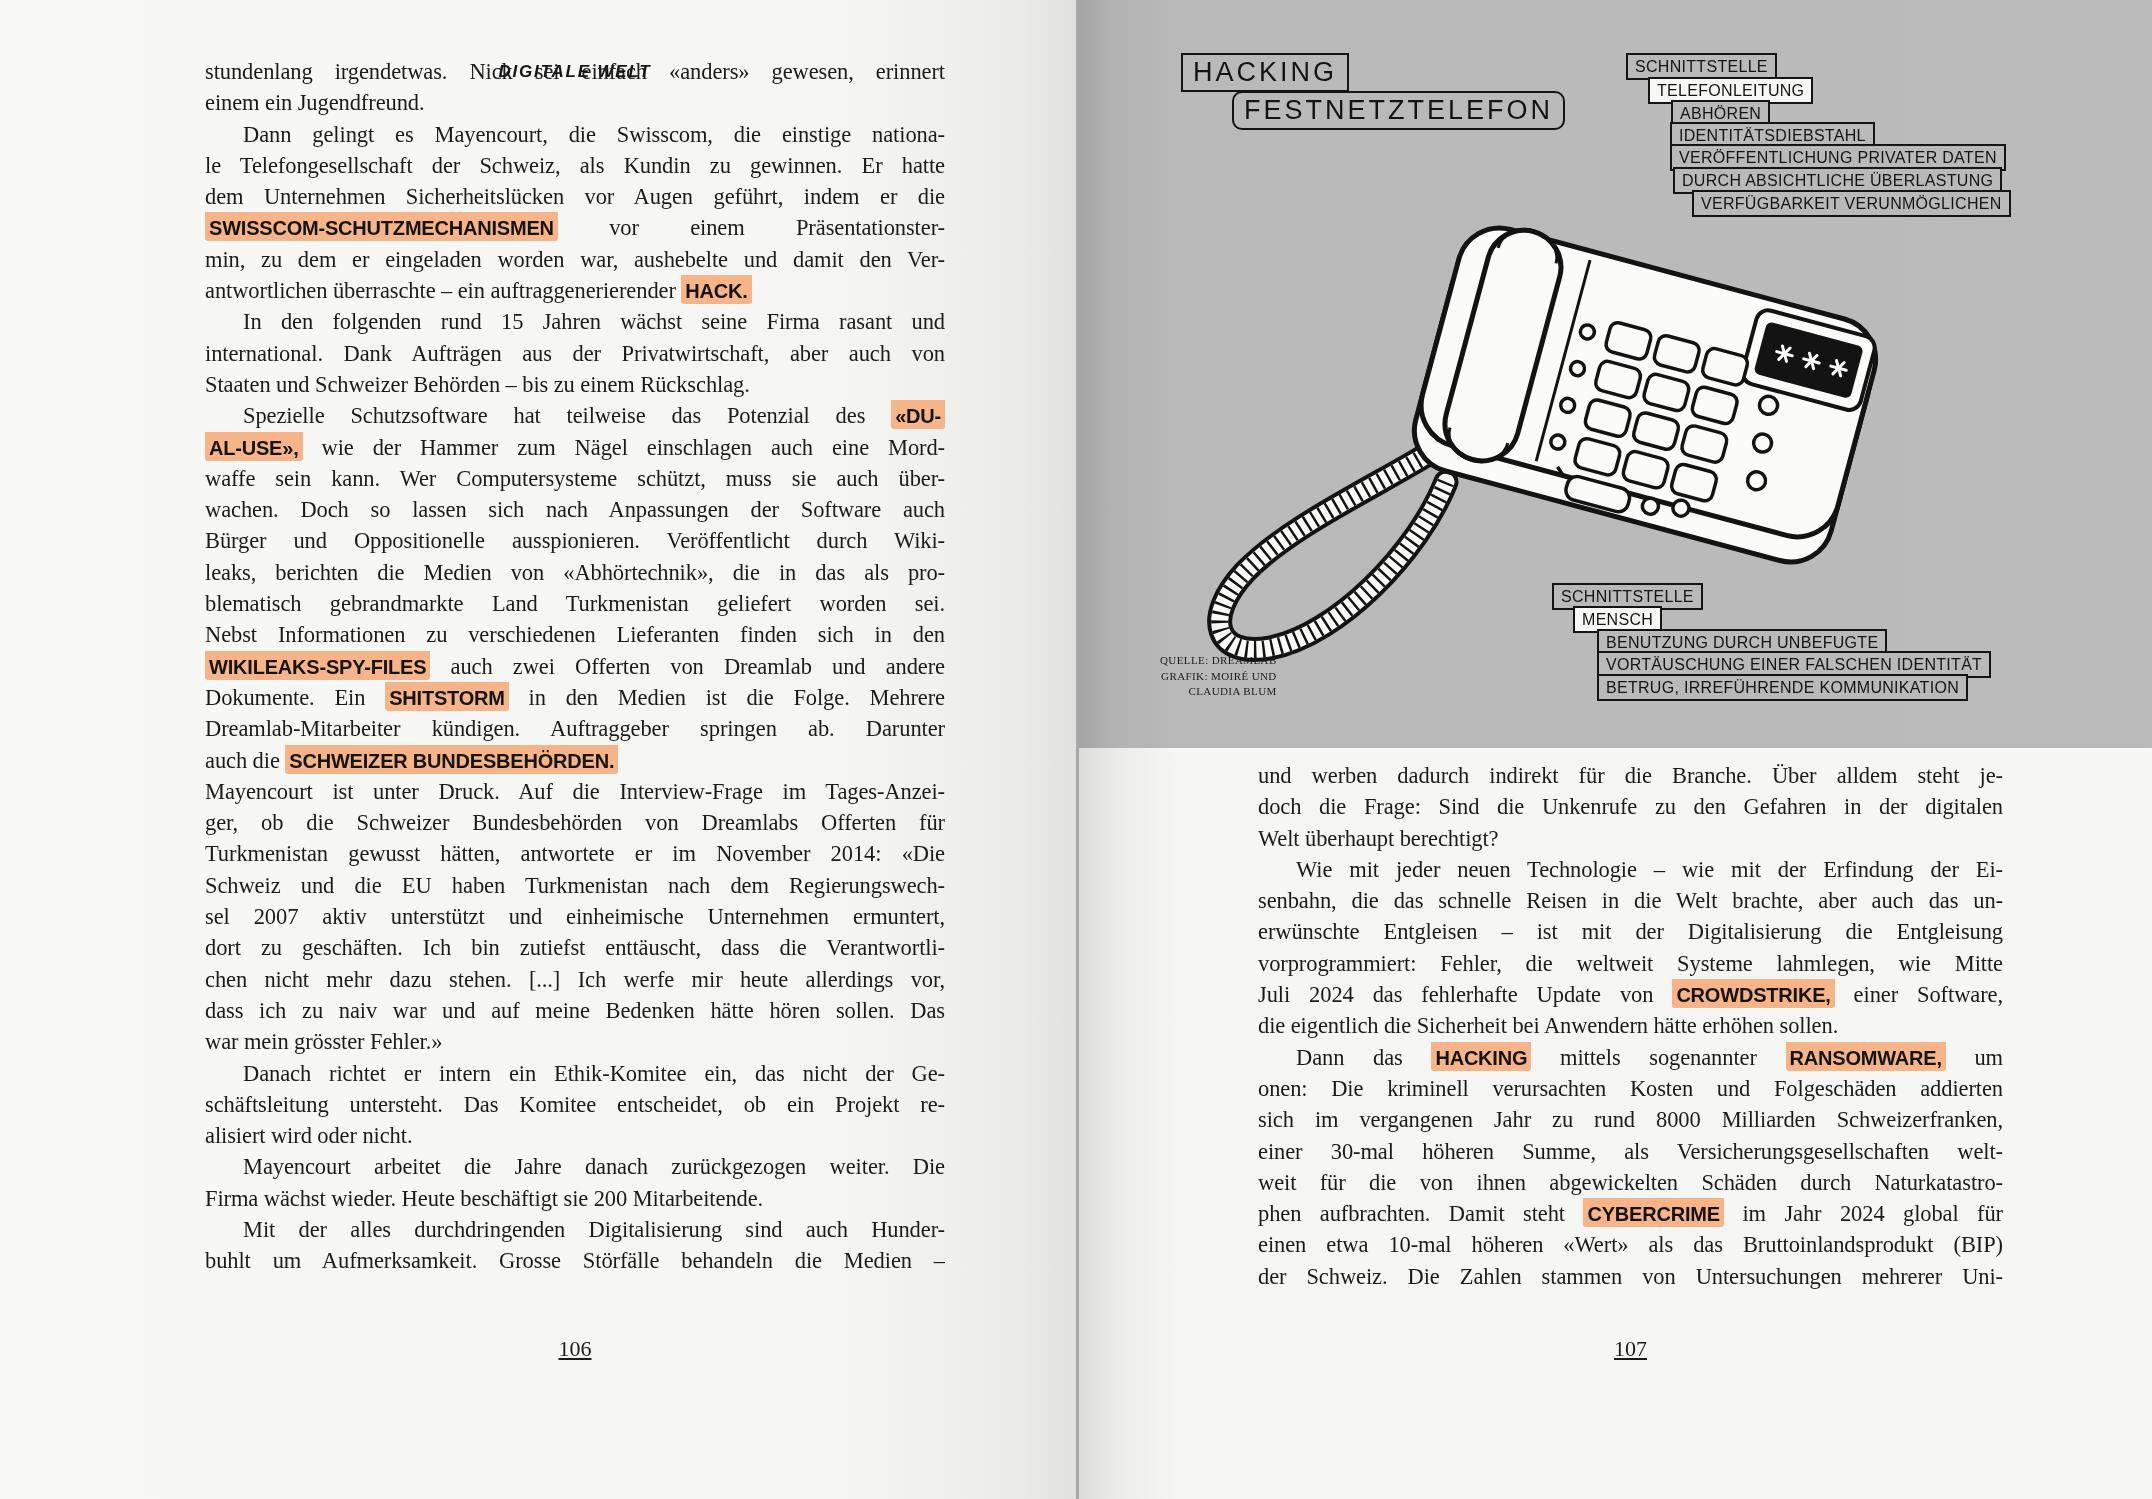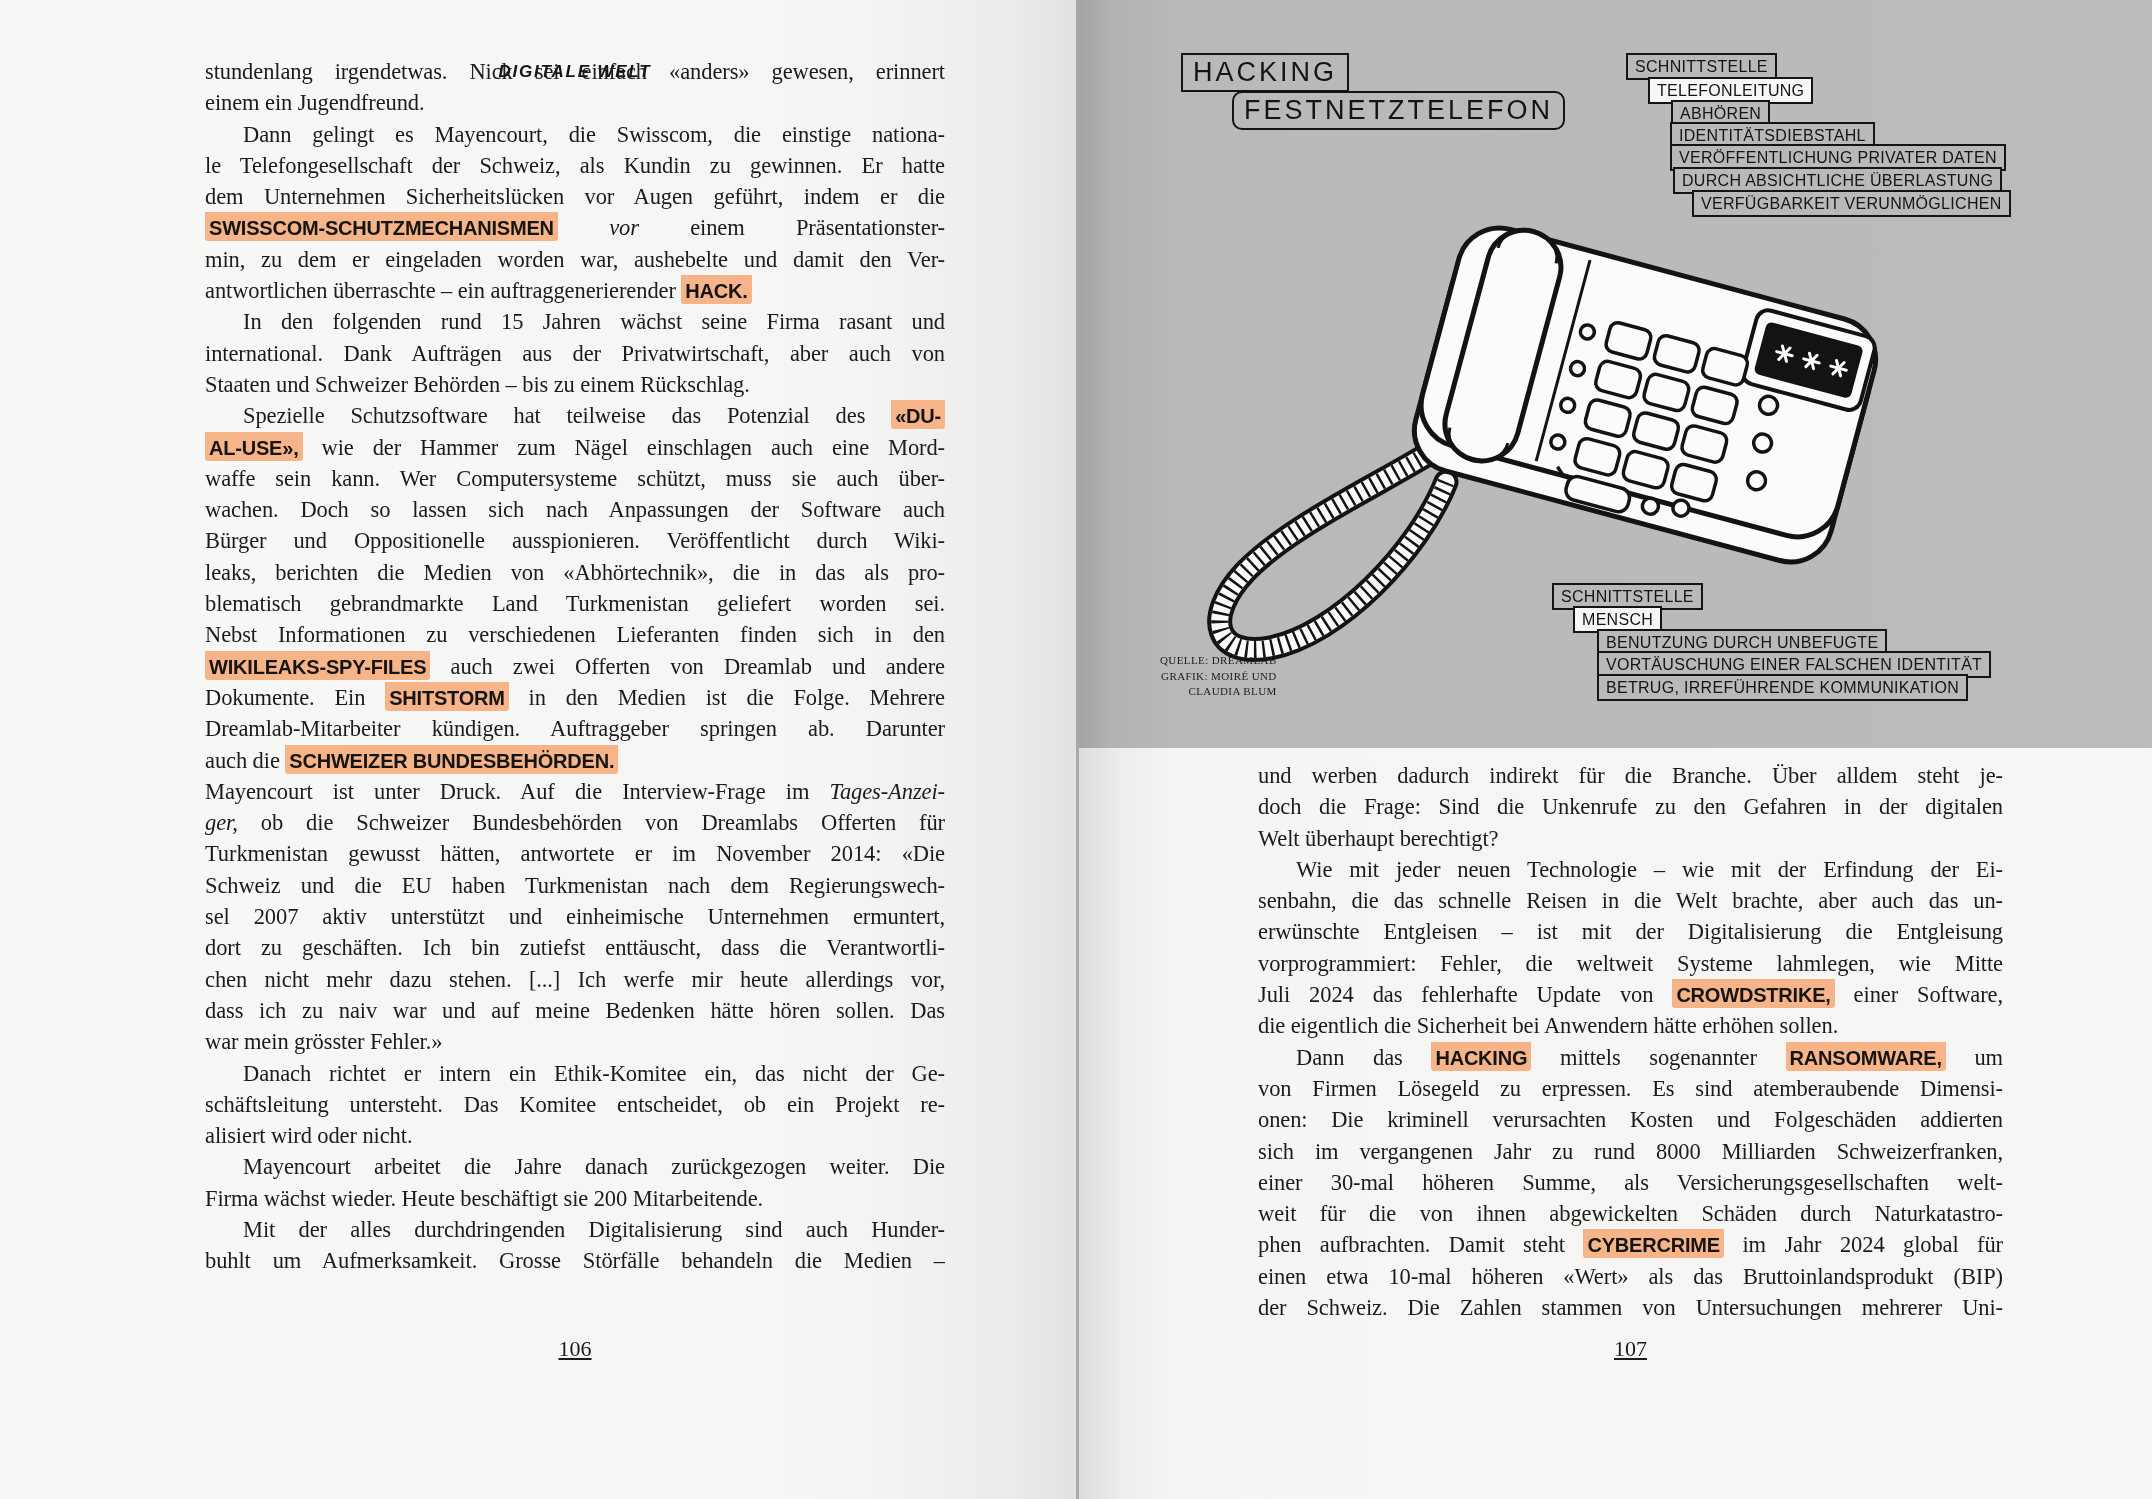--- a/index.html
+++ b/index.html
@@ -35,21 +35,21 @@
   #pn-right{left:179px;width:745px;top:1336px;}
   
   .textcol{position:absolute;font-size:22.5px;line-height:31.3px;letter-spacing:-0.1px;}
   #left-lines{left:205px;top:56px;width:740px;}
   #right-lines{left:179px;top:760px;width:745px;}
   .bline{height:31.3px;overflow:hidden;text-align:justify;}
   .bline::after{content:"";display:inline-block;width:100%;}
   .bline.last{text-align:left;}
   .bline.last::after{width:0;}
   .bline.ind{text-indent:38px;}
-  .it{font-style:italic;}
+  .it{}
   .hl{
     font-family:"Liberation Sans",sans-serif;font-weight:700;font-size:20px;
     letter-spacing:-0.2px;background:#F6B488;padding:9px 4px 2px;border-radius:3px;
     color:#141414;
   }
   
   .box{
     position:absolute;font-family:"Liberation Sans",sans-serif;
     border:2px solid #141414;background:#b9b9b9;color:#141414;white-space:nowrap;
     box-sizing:border-box;
@@ -230,21 +230,20 @@
       <div class="bline"><span>und werben dadurch indirekt für die Branche. Über alldem steht je-</span></div>
       <div class="bline"><span>doch die Frage: Sind die Unkenrufe zu den Gefahren in der digitalen</span></div>
       <div class="bline last"><span>Welt überhaupt berechtigt?</span></div>
       <div class="bline ind"><span>Wie mit jeder neuen Technologie – wie mit der Erfindung der Ei-</span></div>
       <div class="bline"><span>senbahn, die das schnelle Reisen in die Welt brachte, aber auch das un-</span></div>
       <div class="bline"><span>erwünschte Entgleisen – ist mit der Digitalisierung die Entgleisung</span></div>
       <div class="bline"><span>vorprogrammiert: Fehler, die weltweit Systeme lahmlegen, wie Mitte</span></div>
       <div class="bline"><span>Juli 2024 das fehlerhafte Update von </span><span class="hl">CROWDSTRIKE,</span><span> einer Software,</span></div>
       <div class="bline last"><span>die eigentlich die Sicherheit bei Anwendern hätte erhöhen sollen.</span></div>
       <div class="bline ind"><span>Dann das </span><span class="hl">HACKING</span><span> mittels sogenannter </span><span class="hl">RANSOMWARE,</span><span> um</span></div>
-      <div class="bline"><span>von Firmen Lösegeld zu erpressen. Es sind atemberaubende Dimensi-</span></div>
       <div class="bline"><span>onen: Die kriminell verursachten Kosten und Folgeschäden addierten</span></div>
       <div class="bline"><span>sich im vergangenen Jahr zu rund 8000 Milliarden Schweizerfranken,</span></div>
       <div class="bline"><span>einer 30-mal höheren Summe, als Versicherungsgesellschaften welt-</span></div>
       <div class="bline"><span>weit für die von ihnen abgewickelten Schäden durch Naturkatastro-</span></div>
       <div class="bline"><span>phen aufbrachten. Damit steht </span><span class="hl">CYBERCRIME</span><span> im Jahr 2024 global für</span></div>
       <div class="bline"><span>einen etwa 10-mal höheren «Wert» als das Bruttoinlandsprodukt (BIP)</span></div>
       <div class="bline"><span>der Schweiz. Die Zahlen stammen von Untersuchungen mehrerer Uni-</span></div>
     </div>
   <div class="pagenum" id="pn-right">107</div>
 </div>

